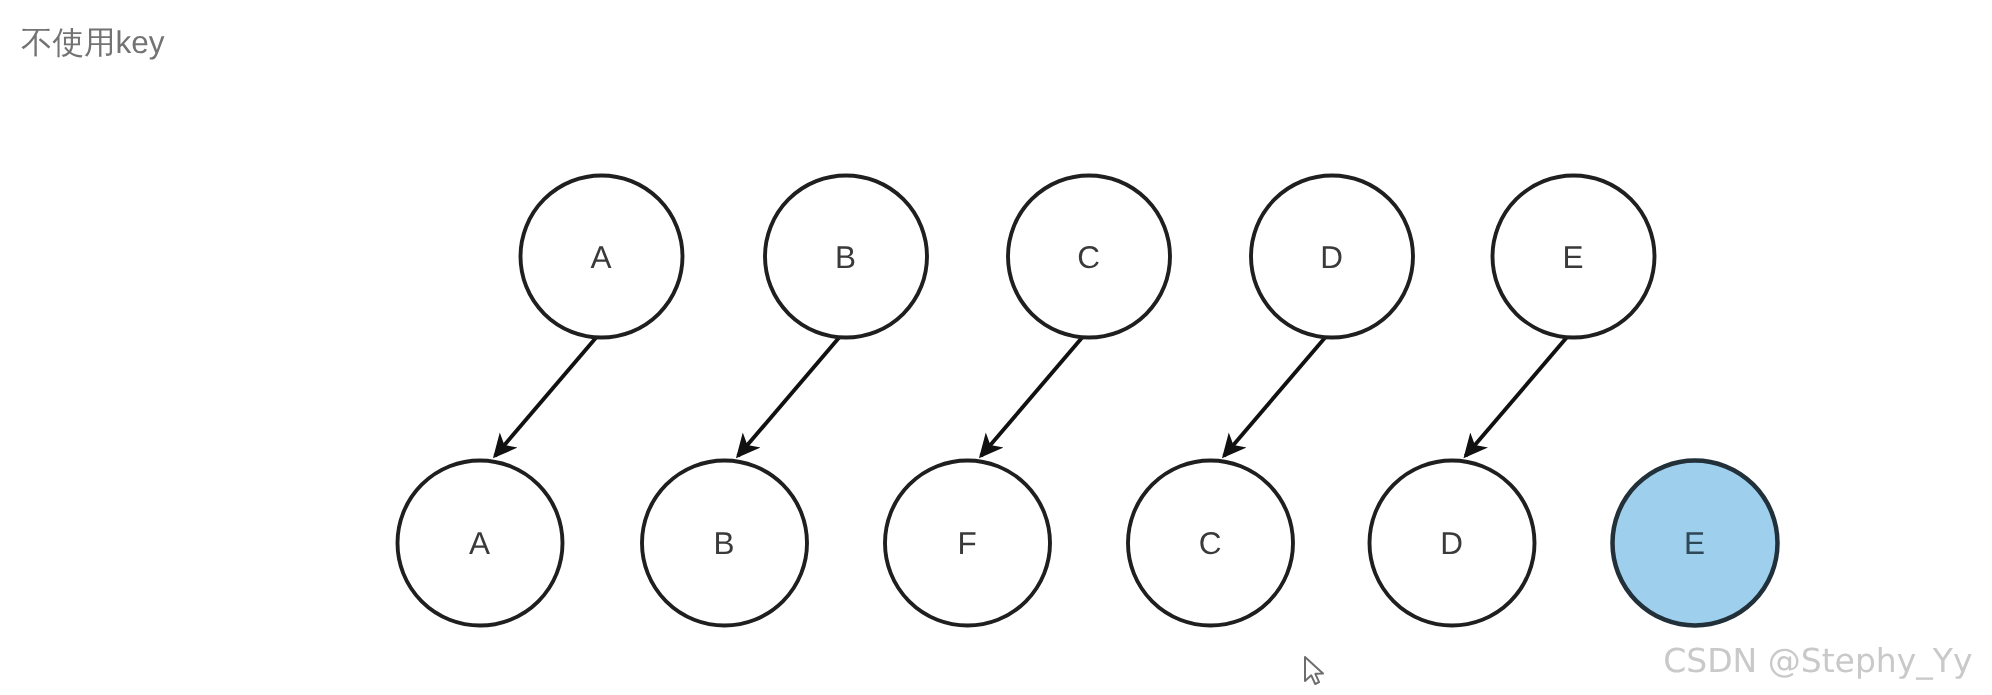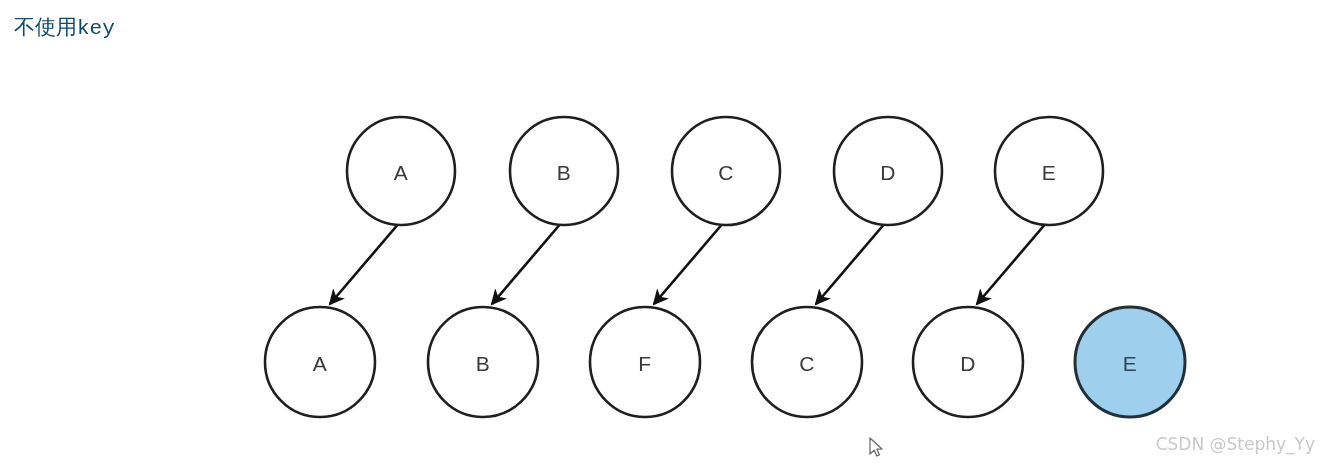--- a/index.html
+++ b/index.html
@@ -14,22 +14,22 @@
     overflow: hidden;
     font-family: "Liberation Sans", "DejaVu Sans", sans-serif;
     background: #ffffff;
   }
   #page-title {
     position: absolute;
     left: 14px;
     top: 16px;
     font-size: 21px;
     line-height: 26px;
-    color: #0c4a6e;
-    font-family: Liberation Mono, monospace;
+    color: #737373;
+    font-family: Liberation Sans, sans-serif;
     white-space: nowrap;
   }
   #diagram-canvas {
     position: absolute;
     left: 0;
     top: 0;
     width: 1328px;
     height: 463px;
   }
   .node-label {
@@ -55,21 +55,21 @@
   }
   .edge-line {
     stroke: #111111;
     stroke-width: 2.6;
     fill: none;
   }
   #watermark {
     position: absolute;
     right: 13px;
     bottom: 9px;
-    font-size: 17px;
+    font-size: 22px;
     color: #c9c9c9;
     font-family: "DejaVu Sans", "Liberation Sans", sans-serif;
     white-space: nowrap;
   }
   #mouse-cursor {
     position: absolute;
     left: 868px;
     top: 437px;
     width: 18px;
     height: 22px;

